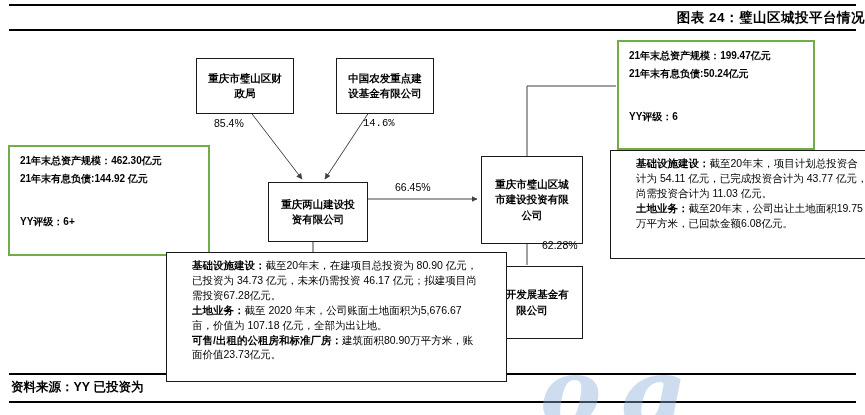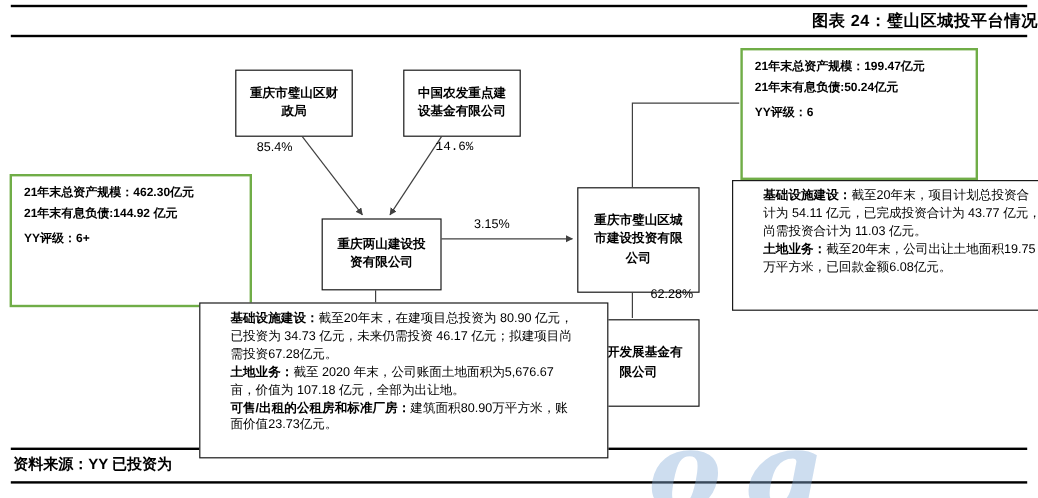--- a/index.html
+++ b/index.html
@@ -4,21 +4,21 @@
 <style>
   html,body{margin:0;padding:0;background:#ffffff;}
   body{font-family:"Liberation Sans","DejaVu Sans",sans-serif;color:#000;}
   #canvas{position:relative;width:865px;height:415px;background:#ffffff;overflow:hidden;}
   .rule{position:absolute;left:9px;width:847px;background:#000000;}
   #figure-title{position:absolute;top:9px;left:0;width:865px;text-align:right;font-size:13.5px;font-weight:700;letter-spacing:0.5px;}
   .node{position:absolute;border:1px solid #1a1a1a;background:#ffffff;display:flex;align-items:center;justify-content:center;text-align:center;font-size:10.5px;font-weight:700;line-height:1.45;padding:8px 4px;z-index:3;}
   .node span{white-space:pre-line;}
   .metrics{position:absolute;border:2px solid #70ad47;background:#ffffff;font-size:10px;font-weight:700;line-height:1.45;padding:7px 10px;z-index:3;}
   .metrics p{margin:0 0 3px 0;}
-  .metrics p.rating{margin-top:7px;}
+  .metrics p.rating{margin-top:29px;}
   .detail{position:absolute;border:1px solid #1a1a1a;background:#ffffff;font-size:10.5px;line-height:1.42;padding:5px 25px;overflow:hidden;z-index:3;}
   .detail p{margin:0;}
   .detail b{font-weight:700;}
   .edge-label{position:absolute;font-size:10.5px;z-index:4;}
   svg.wires{position:absolute;top:0;left:0;z-index:2;}
   #source-note{position:absolute;top:379px;left:11px;font-size:12.5px;font-weight:700;z-index:3;}
   #watermark{position:absolute;top:338px;left:540px;font-size:92px;font-style:italic;font-weight:700;color:rgba(137,173,218,0.42);letter-spacing:18px;font-family:"DejaVu Serif","Liberation Serif",serif;z-index:1;}
 </style>
 </head>
 <body>
@@ -62,21 +62,21 @@
 市建设投资有限
 公司</span>
   </div>
   <div class="node" style="left:481px;top:266px;width:92px;height:55px;">
     <span>国开发展基金有
 限公司</span>
   </div>
 
   <div class="edge-label" style="left:214px;top:117px;">85.4%</div>
   <div class="edge-label" style="left:363px;top:117px;font-family:Liberation Mono, monospace;">14.6%</div>
-  <div class="edge-label" style="left:395px;top:181px;">3.15%</div>
+  <div class="edge-label" style="left:395px;top:181px;">66.45%</div>
   <div class="edge-label" style="left:542px;top:239px;">62.28%</div>
 
   <div class="metrics" style="left:8px;top:145px;width:178px;height:93px;">
     <p><b>21年末总资产规模：</b><span>462.30亿元</span></p>
     <p><b>21年末有息负债:</b><span>144.92 亿元</span></p>
     <p class="rating"><b>YY评级：</b><span>6+</span></p>
   </div>
 
   <div class="metrics" style="left:617px;top:40px;width:174px;height:92px;">
     <p><b>21年末总资产规模：</b><span>199.47亿元</span></p>

